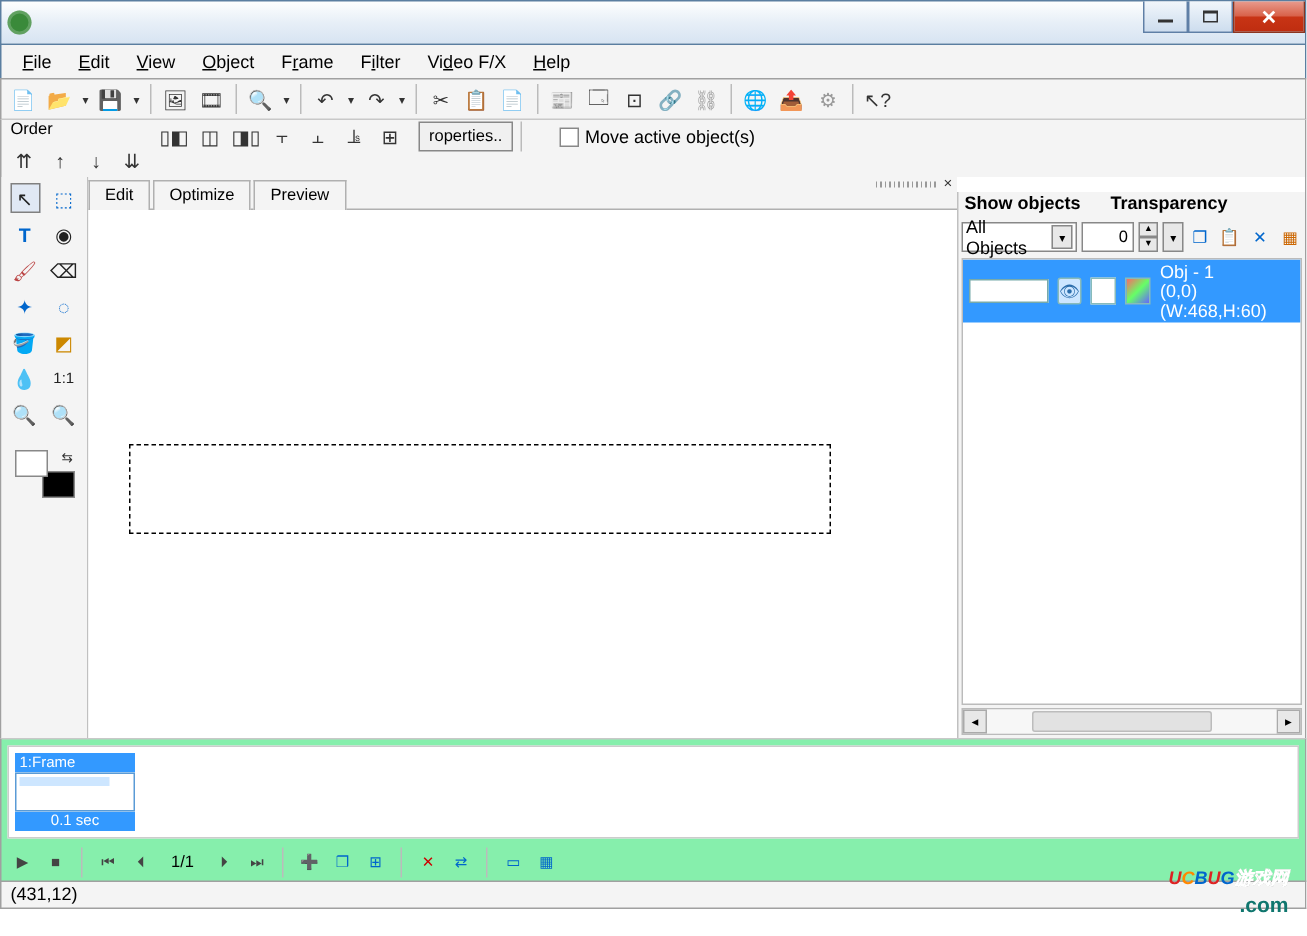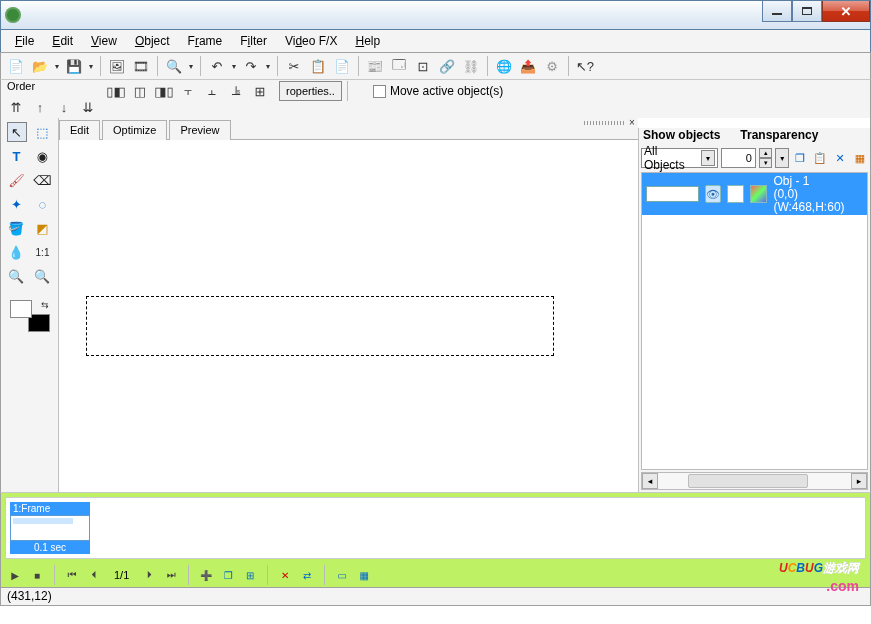--- a/index.html
+++ b/index.html
@@ -73,42 +73,42 @@
 .eye { width:18px; height:18px; background:#cde6ff; border:1px solid #8bb; display:flex; align-items:center; justify-content:center; font-size:11px; color:#2b6dab; border-radius:2px;}
 .mini-sq { width:18px; height:18px; background:#fff; border:1px solid #8bb;}
 .mini-sq.c { background:linear-gradient(135deg,#f66,#6f6 50%,#66f);}
 .objtxt { font-size:11px; line-height:13px;}
 .hscroll { height:18px; display:flex; align-items:center; border:1px solid #bbb; margin:0 2px 2px; background:#f0f0f0;}
 .hscroll .arr{width:16px;height:16px;border:1px solid #aaa;background:#e8e8e8;display:flex;align-items:center;justify-content:center;font-size:9px;}
 .hscroll .track{flex:1;height:16px;background:#f7f7f7;position:relative;}
 .hscroll .thumb2{position:absolute;left:30px;width:120px;height:14px;top:1px;background:#e2e2e2;border:1px solid #bcbcbc;border-radius:2px;}
 
 
-.framepanel { height:96px; border:1px solid #a0a0a0; border-top:1px solid #c8c8c8; background:#bef264; display:flex; flex-direction:column;}
+.framepanel { height:96px; border:1px solid #a0a0a0; border-top:1px solid #c8c8c8; background:#86efac; display:flex; flex-direction:column;}
 .frame-strip { flex:1; background:#fff; margin:4px; border:1px solid #ccc; display:flex; padding:4px; gap:6px;}
 .frame-item { width:80px; display:flex; flex-direction:column;}
 .frame-hdr { background:#3399ff; color:#fff; font-size:10px; padding:1px 3px;}
 .frame-thumb { flex:1; border:1px solid #5a9bd6; background:#fff; position:relative;}
 .frame-prog { position:absolute; left:2px; top:2px; width:60px; height:6px; background:#cde6ff;}
 .frame-time { background:#3399ff; color:#fff; font-size:10px; padding:1px 3px; text-align:center;}
 .frame-ctrl { height:24px; display:flex; align-items:center; gap:6px; padding:0 6px;}
 .pbtn { width:16px; height:16px; display:flex; align-items:center; justify-content:center; font-size:10px; color:#444;}
 .fcount { font-size:11px; padding:0 6px;}
 
 
 .statusbar { height:18px; border:1px solid #a0a0a0; border-top:none; background:#f4f4f4; font-size:11px; padding:1px 6px;}
 
 
-.watermark { position:absolute; right:12px; bottom:30px; font-size:22px; font-weight:bold; font-style:italic; pointer-events:none;margin-left:46px;}
+.watermark { position:absolute; right:12px; bottom:13px; font-size:22px; font-weight:bold; font-style:italic; pointer-events:none;margin-left:46px;}
 .watermark .u{color:#d22;}
 .watermark .c{color:#f80;}
 .watermark .b{color:#06c;}
 .watermark .g{color:#06c;}
 .watermark .han{color:#000; -webkit-text-stroke:0.5px #fff;}
-.watermark .com{color:#ec4899; font-size:14px; font-style:normal; display:block; text-align:right;}
+.watermark .com{color:#0f766e; font-size:14px; font-style:normal; display:block; text-align:right;}
 </style>
 </head>
 <body>
 
 <div class="titlebar">
   <div class="app-icon"></div>
   <div class="win-btns">
     <div class="win-btn">
         <div class="mini-g"></div>
       </div>

